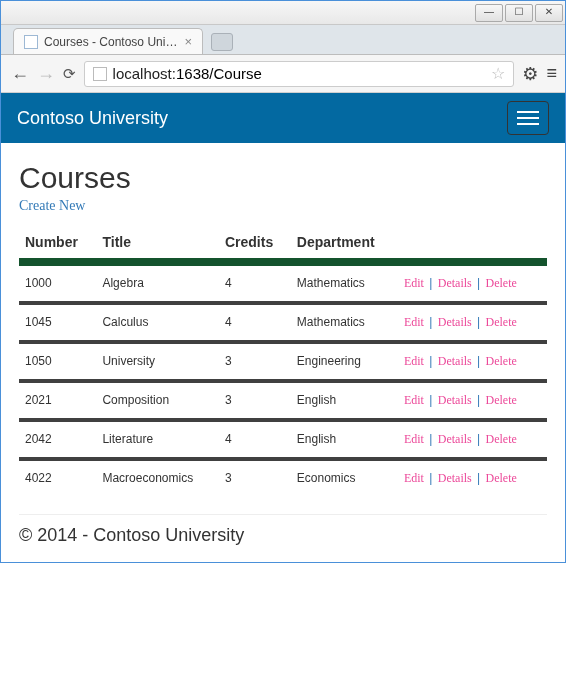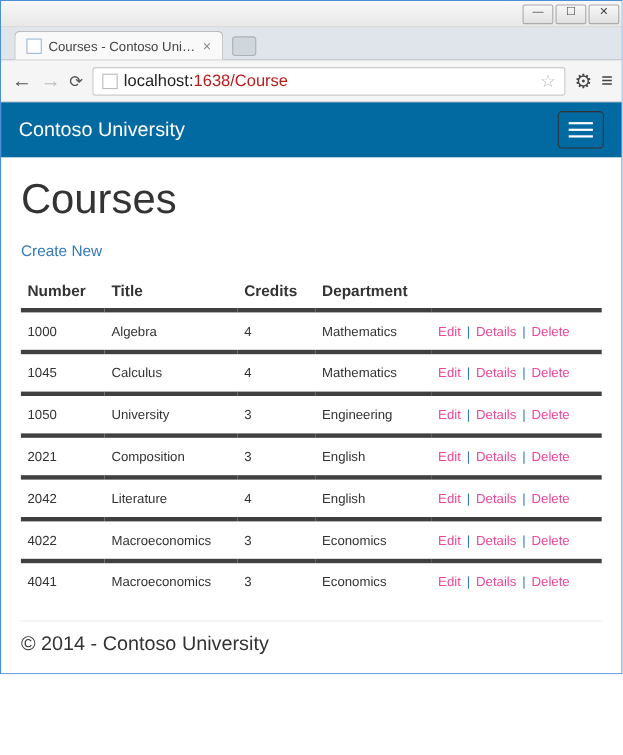--- a/index.html
+++ b/index.html
@@ -91,21 +91,21 @@
     border-radius: 3px;
     background: #fff;
     display: flex;
     align-items: center;
     padding: 0 8px;
     font-size: 15px;
     color: #888;
     position: relative;
   }
   .url-field .url-host { color: #222; }
-  .url-field .url-path { color: #b91c1c; }
+  .url-field .url-path { color: #000000; }
   .url-field .file-icon { width: 14px; height: 14px; border:1px solid #bbb; margin-right:6px; background:#fff; }
   .url-star { color: #bbb; font-size: 16px; margin-left: auto; }
   .gear { font-size: 18px; color: #444; }
   .chrome-menu-icon { font-size: 18px; color: #444; letter-spacing: -2px; }
   
   .navbar {
     background: #0369a1;
     color: #9d9d9d;
     height: 50px;
     display: flex;
@@ -120,28 +120,28 @@
     width: 42px; height: 34px;
     display: flex;
     flex-direction: column;
     justify-content: center;
     align-items: center;
     gap: 4px;
   }
   .navbar-toggle .bar { width: 22px; height: 2px; background: #fff; }
   
   .container { padding: 18px 18px 20px 18px; }
-  h2.page-title { font-size: 38px; font-weight: 400; margin-bottom: 16px; }
-  a.link { color: #337ab7; text-decoration: none; cursor: pointer; }
+  h2.page-title { font-size: 30px; font-weight: 400; margin-bottom: 2px; }
+  a.link { color: #337ab7; text-decoration: none; cursor: pointer; font-family: Liberation Serif, serif; }
   .create-new { display: inline-block; margin-bottom: 12px; font-size: 14px; }
   table.course-table { width: 100%; border-collapse: collapse; }
   table.course-table th {
     text-align: left;
     font-weight: 700;
-    border-bottom: 1px solid #14532d;
+    border-bottom: 8px solid #14532d;
     padding: 8px 6px;
     font-size: 14px;
   }
   table.course-table td {
     border-top: 4px solid #404040;
     padding: 10px 6px;
     vertical-align: top;
     font-size: 12px;
   }
   .actions a { color: #ec4899; }
@@ -244,27 +244,20 @@
             <td>English</td>
             <td class="actions"><a class="link">Edit</a><span class="sep"> | </span><a class="link">Details</a><span class="sep"> | </span><a class="link">Delete</a></td>
           </tr>
           <tr>
             <td>4022</td>
             <td>Macroeconomics</td>
             <td>3</td>
             <td>Economics</td>
             <td class="actions"><a class="link">Edit</a><span class="sep"> | </span><a class="link">Details</a><span class="sep"> | </span><a class="link">Delete</a></td>
           </tr>
-          <tr>
-            <td>4041</td>
-            <td>Macroeconomics</td>
-            <td>3</td>
-            <td>Economics</td>
-            <td class="actions"><a class="link">Edit</a><span class="sep"> | </span><a class="link">Details</a><span class="sep"> | </span><a class="link">Delete</a></td>
-          </tr>
         </tbody>
     </table>
 
     <hr class="footer-rule">
     <p class="footer">© 2014 - Contoso University</p>
   </div>
 
 </div>
 
 </body></html>

